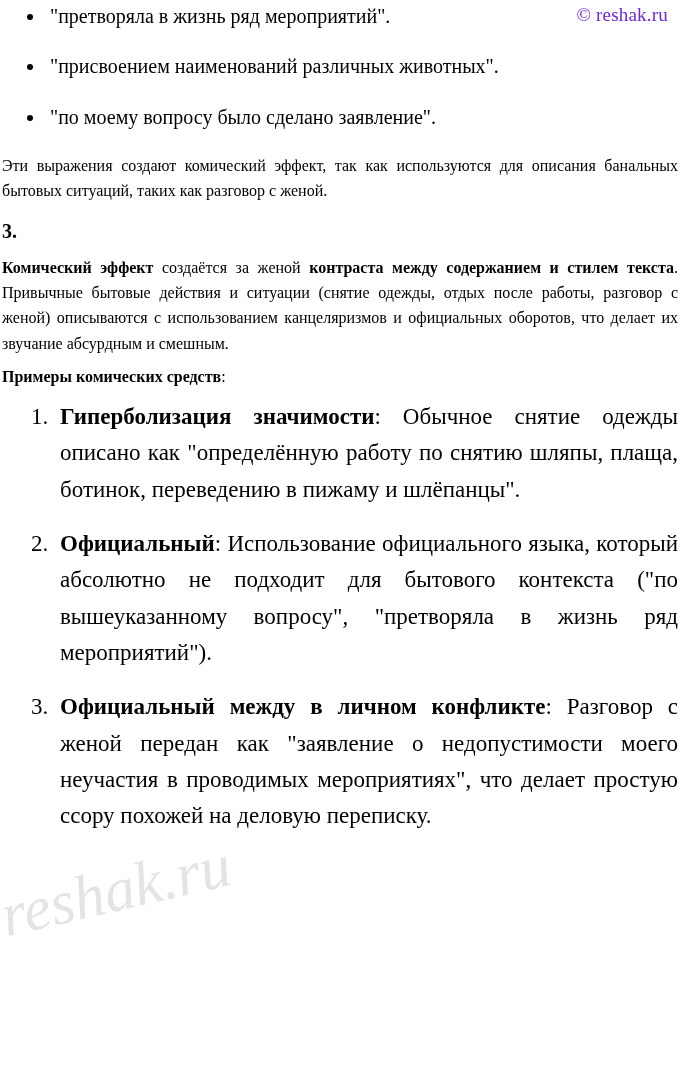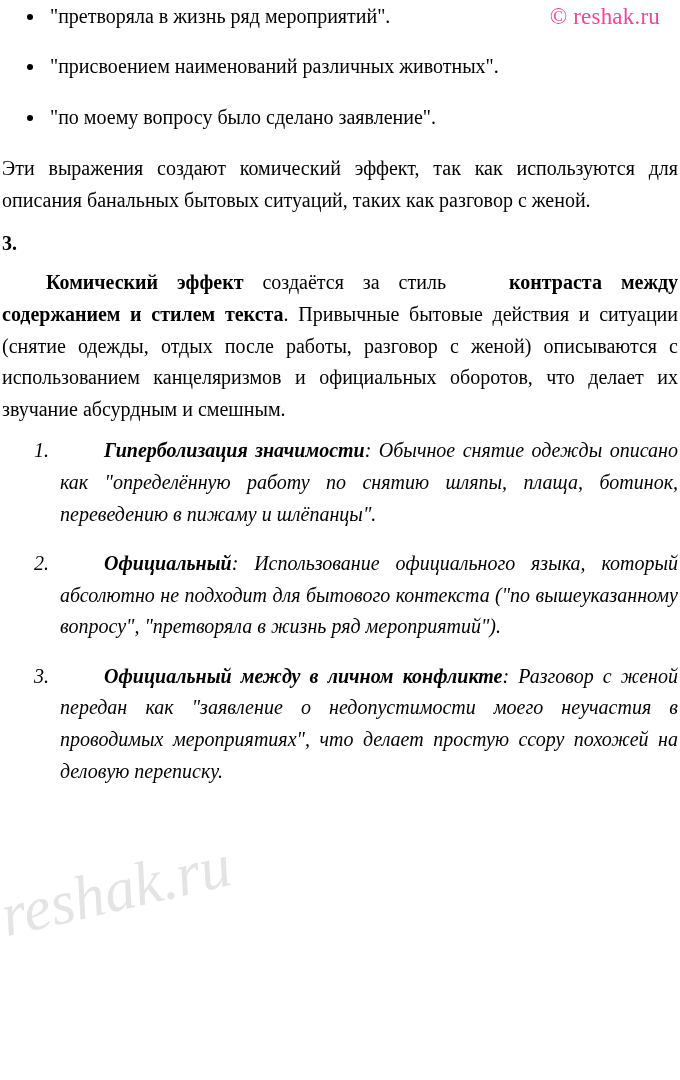--- a/index.html
+++ b/index.html
@@ -18,24 +18,24 @@
   .page {
     position: relative;
     width: 680px;
     min-height: 1080px;
     box-sizing: border-box;
     padding: 0 0 0 0;
   }
   .watermark-corner {
     position: absolute;
     top: 2px;
-    right: 20px;
+    right: 12px;
     font-family: "Liberation Serif", serif;
-    font-size: 23px;
-    color: #ec4899;
+    font-size: 19px;
+    color: #6d28d9;
     letter-spacing: 0.2px;
     white-space: nowrap;
   }
   .watermark-big {
     position: absolute;
     left: -6px;
     top: 880px;
     font-family: "Liberation Serif", serif;
     font-size: 62px;
     font-style: italic;
@@ -52,68 +52,68 @@
     padding: 0 0 0 46px;
   }
   ul.bullets li {
     font-size: 20px;
     line-height: 1.42;
     margin: 0 0 22px 0;
     padding-left: 4px;
   }
   ul.bullets li:first-child { margin-top: 2px; }
   p.para {
-    font-size: 20px;
+    font-size: 16px;
     line-height: 1.58;
     margin: 6px 0 8px 0;
     text-align: justify;
     padding: 0 0 0 0;
   }
   p.para.tight { margin-top: 0; }
   .heading-num {
     font-size: 20px;
     font-weight: bold;
     margin: 16px 0 12px 0;
   }
   ol.numbered {
     list-style: decimal;
     margin: 10px 0 0 0;
     padding: 0 0 0 52px;
   }
   ol.numbered li {
-    font-size: 20px;
+    font-size: 23px;
     line-height: 1.58;
     text-align: justify;
     margin: 0 0 18px 0;
     padding-left: 6px;
-    font-style: italic;
   }
-  b { font-weight: bold; margin-left: 44px; }
+  b { font-weight: bold; }
   .block { padding: 0 2px; }
 </style>
 </head>
 <body>
 
 <div class="page">
 
   <div class="watermark-corner">© reshak.ru</div>
 
   <ul class="bullets">
     <li>"претворяла в жизнь ряд мероприятий".</li>
     <li>"присвоением наименований различных животных".</li>
     <li>"по моему вопросу было сделано заявление".</li>
   </ul>
 
   <div class="block">
     <p class="para tight">Эти выражения создают комический эффект, так как используются для описания банальных бытовых ситуаций, таких как разговор с женой.</p>
 
     <div class="heading-num">3.</div>
 
-    <p class="para"><b>Комический эффект</b><span> создаётся за стиль </span><b>контраста между содержанием и стилем текста</b><span>. Привычные бытовые действия и ситуации (снятие одежды, отдых после работы, разговор с женой) описываются с использованием канцеляризмов и официальных оборотов, что делает их звучание абсурдным и смешным.</span></p>
+    <p class="para"><b>Комический эффект</b><span> создаётся за женой </span><b>контраста между содержанием и стилем текста</b><span>. Привычные бытовые действия и ситуации (снятие одежды, отдых после работы, разговор с женой) описываются с использованием канцеляризмов и официальных оборотов, что делает их звучание абсурдным и смешным.</span></p>
 
+    <p class="para"><b>Примеры комических средств</b><span>:</span></p>
 
     <ol class="numbered">
       <li><b>Гиперболизация значимости</b><span>: Обычное снятие одежды описано как "определённую работу по снятию шляпы, плаща, ботинок, переведению в пижаму и шлёпанцы".</span></li>
       <li><b>Официальный</b><span>: Использование официального языка, который абсолютно не подходит для бытового контекста ("по вышеуказанному вопросу", "претворяла в жизнь ряд мероприятий").</span></li>
       <li><b>Официальный между в личном конфликте</b><span>: Разговор с женой передан как "заявление о недопустимости моего неучастия в проводимых мероприятиях", что делает простую ссору похожей на деловую переписку.</span></li>
     </ol>
 
   </div>
 
   <div class="watermark-big">reshak.ru</div>

